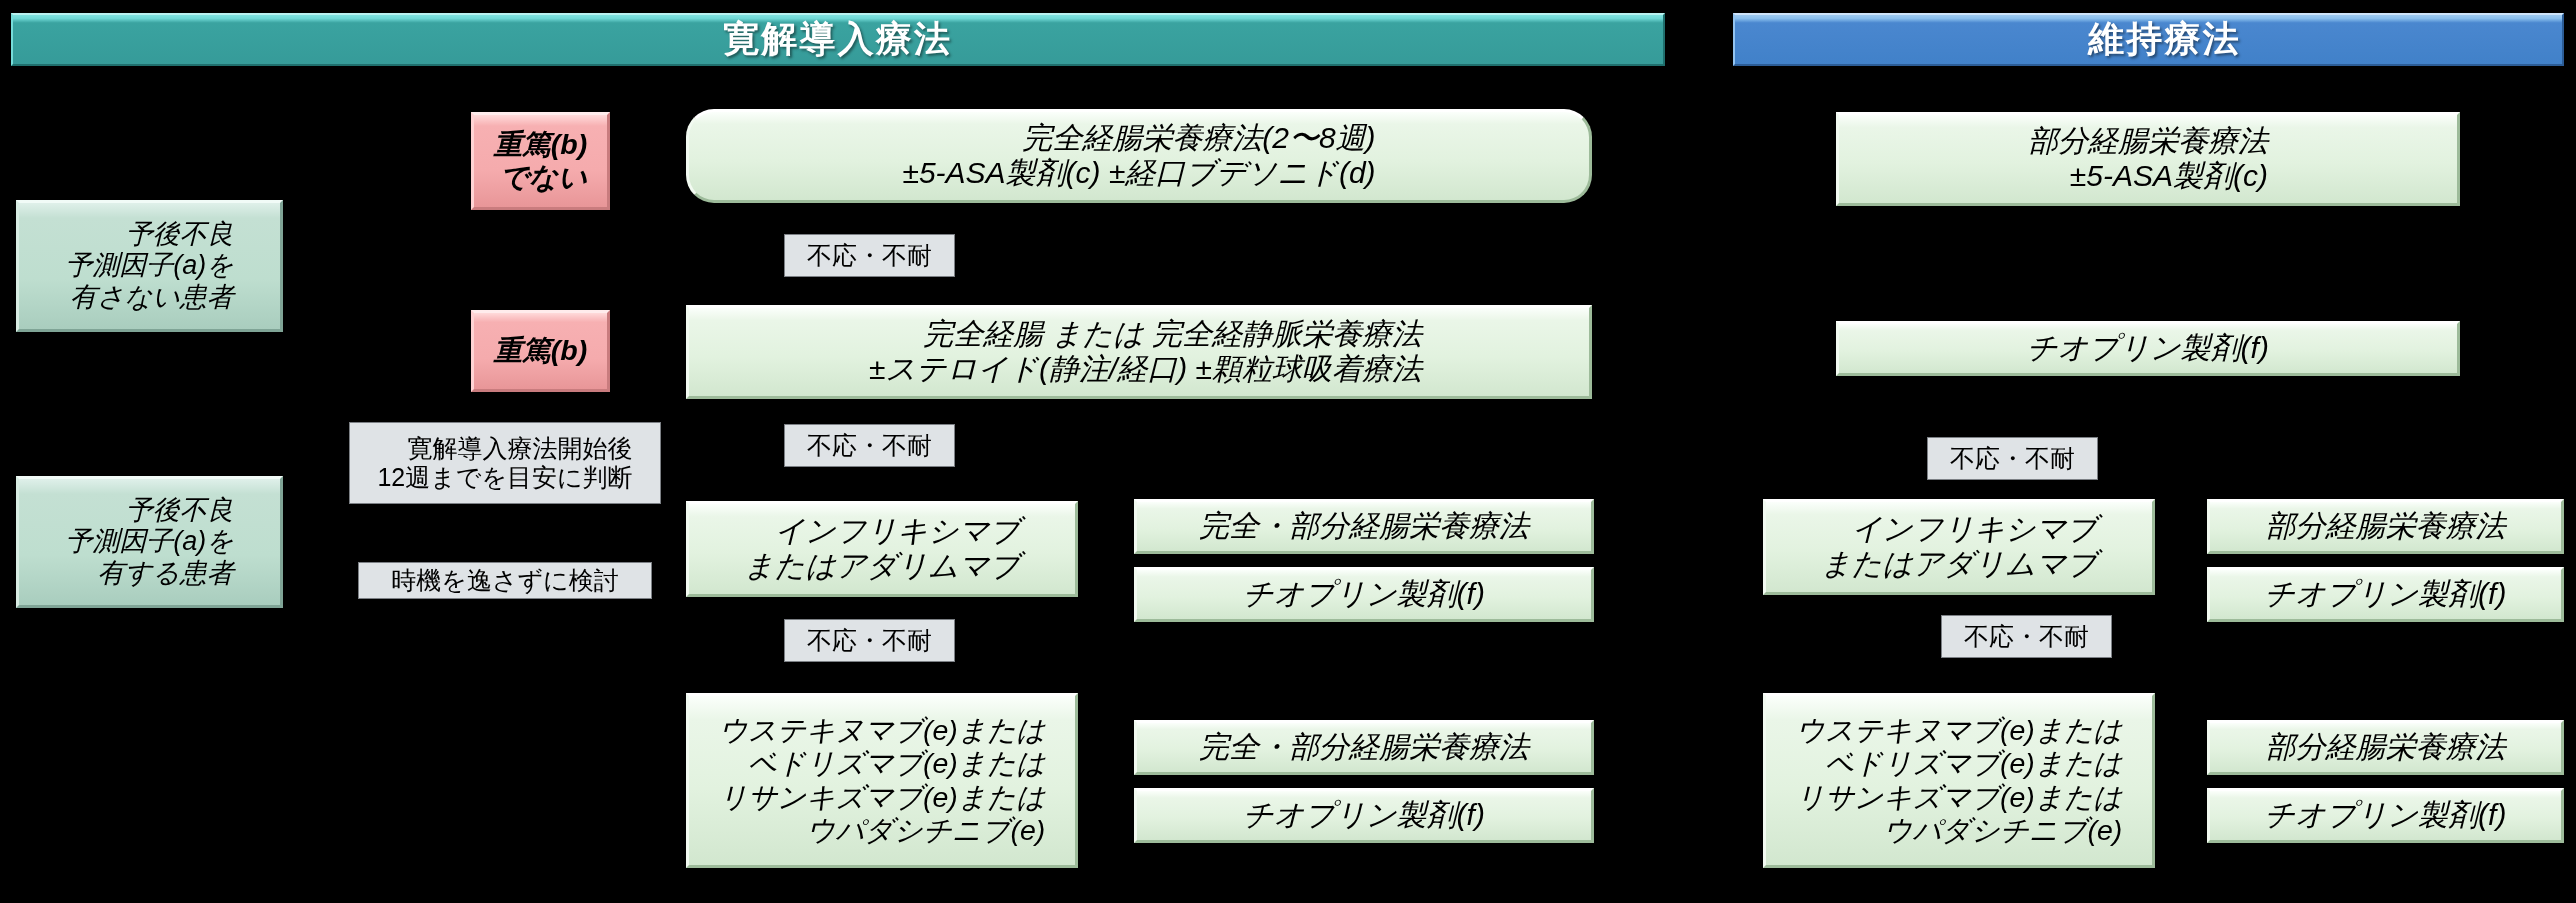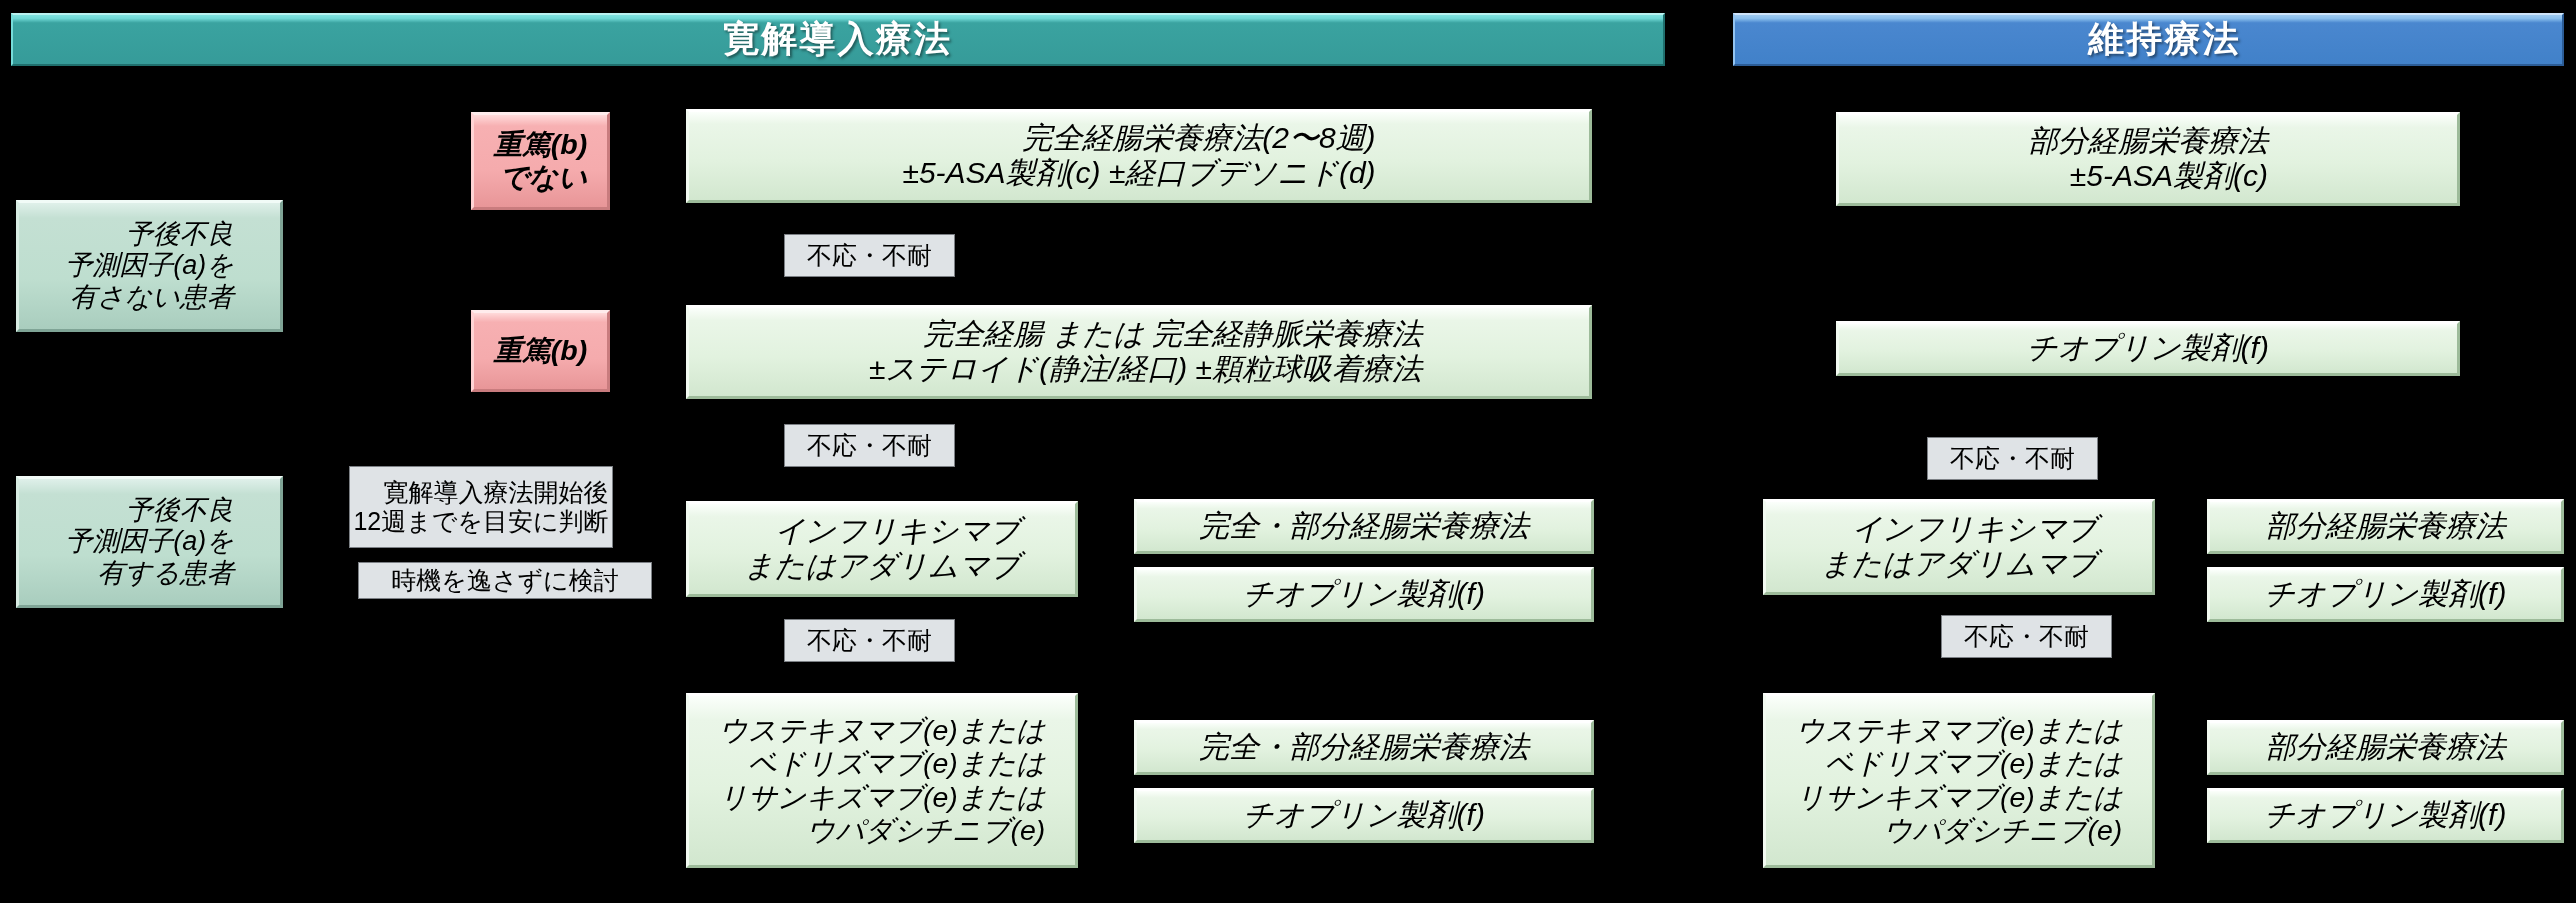--- a/index.html
+++ b/index.html
@@ -89,26 +89,26 @@
 
 <div class="abs box sage" style="left:16px;top:476px;width:267px;height:132px;font-size:27px;">予後不良
 予測因子(a)を
 有する患者</div>
 
 <div class="abs box pink" style="left:471px;top:112px;width:139px;height:98px;font-size:28.5px;">重篤(b)
 でない</div>
 
 <div class="abs box pink" style="left:471px;top:310px;width:139px;height:82px;font-size:28.5px;">重篤(b)</div>
 
-<div class="abs chip" style="left:349px;top:422px;width:264px;height:82px;font-size:25px;margin-top:44px;">寛解導入療法開始後
+<div class="abs chip" style="left:349px;top:422px;width:312px;height:82px;font-size:25px;">寛解導入療法開始後
 12週までを目安に判断</div>
 
 <div class="abs chip" style="left:358px;top:562px;width:294px;height:37px;font-size:25px;">時機を逸さずに検討</div>
 
-<div class="abs box mint" style="left:686px;top:109px;width:906px;height:94px;font-size:30px;">完全経腸栄養療法(2〜8週)
+<div class="abs box mint" style="left:686px;top:109px;width:906px;height:94px;font-size:30px;border-radius:28px;">完全経腸栄養療法(2〜8週)
 ±5-ASA製剤(c) ±経口ブデソニド(d)</div>
 
 <div class="abs chip" style="left:784px;top:234px;width:171px;height:43px;font-size:25px;">不応・不耐</div>
 
 <div class="abs box mint" style="left:686px;top:305px;width:906px;height:94px;font-size:30px;padding-left:13px;">完全経腸 または 完全経静脈栄養療法
 ±ステロイド(静注/経口) ±顆粒球吸着療法</div>
 
 <div class="abs chip" style="left:784px;top:424px;width:171px;height:43px;font-size:25px;">不応・不耐</div>
 
 <div class="abs box mint" style="left:686px;top:501px;width:392px;height:96px;font-size:30px;">インフリキシマブ

